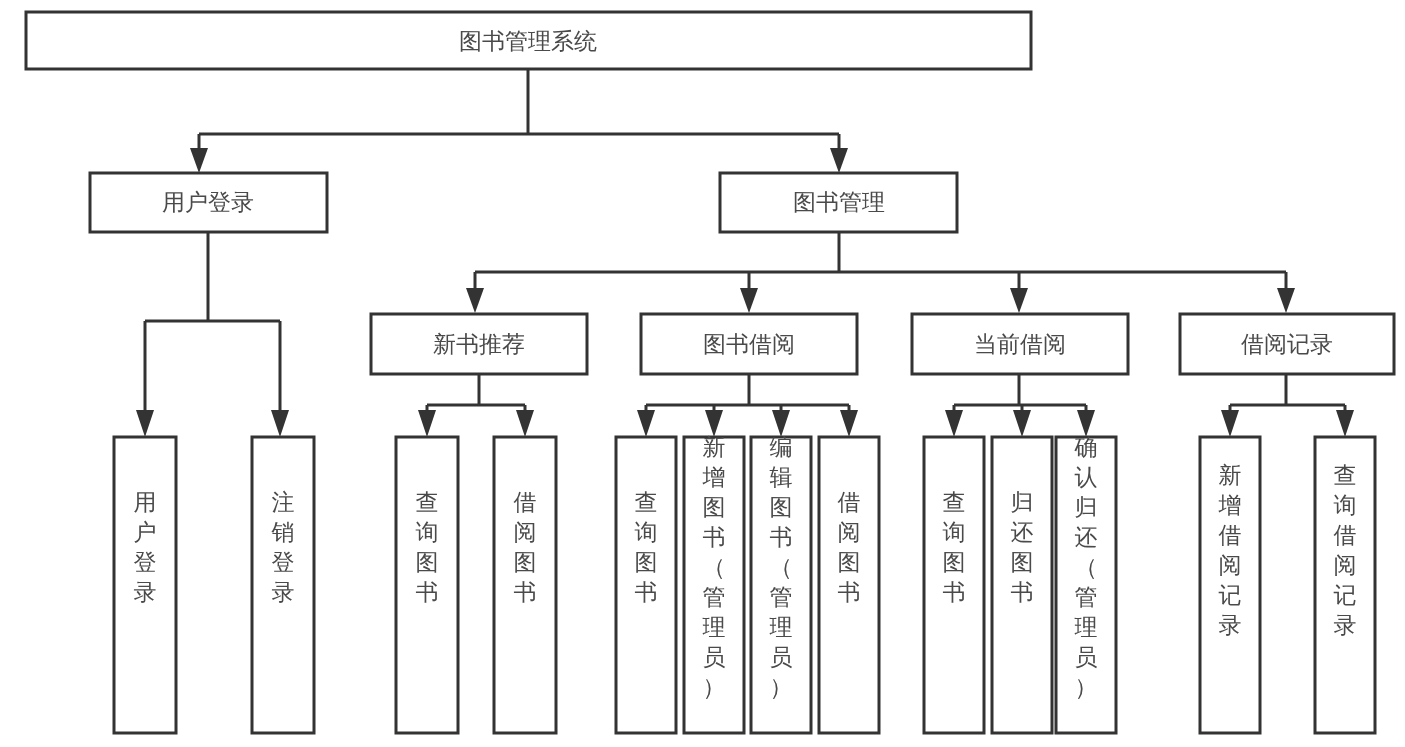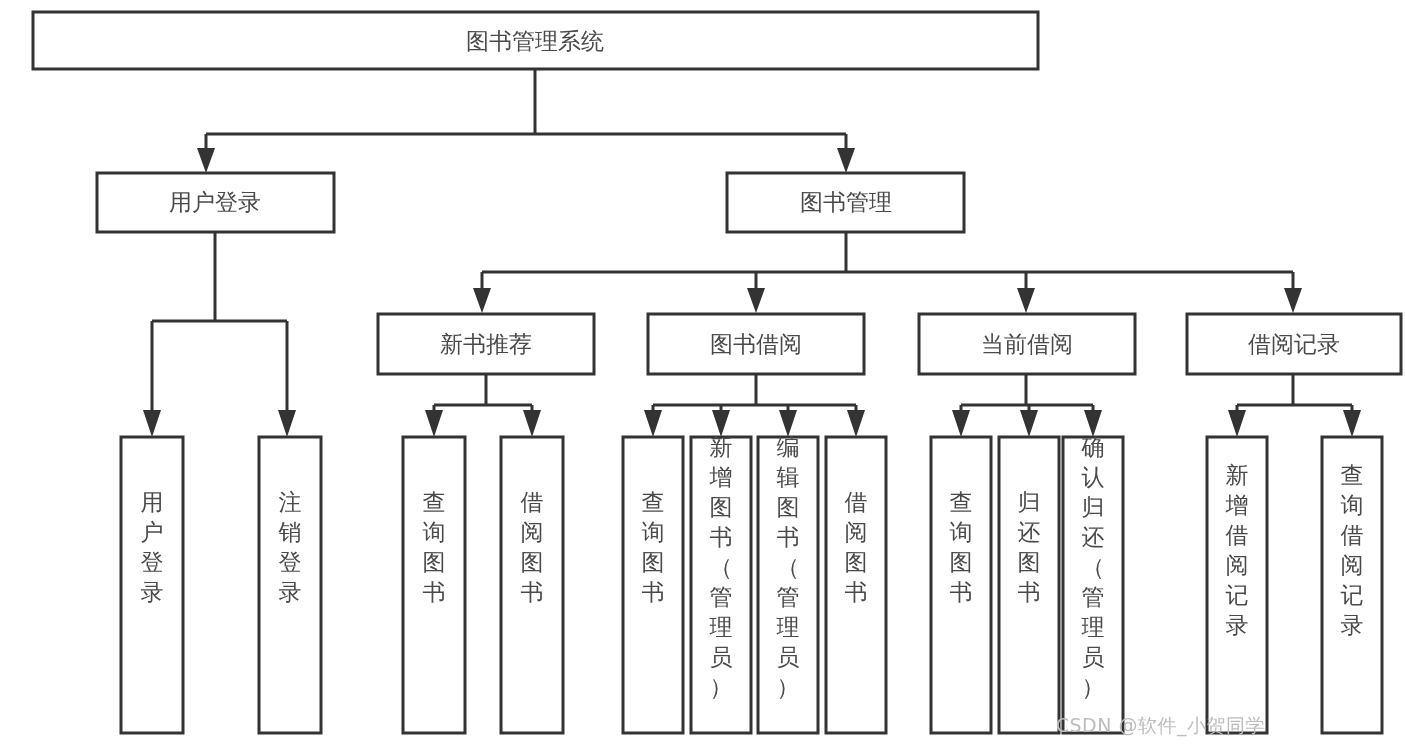--- a/index.html
+++ b/index.html
@@ -9,21 +9,21 @@
   }
   body {
     width: 1405px;
     height: 747px;
     font-family: "DejaVu Sans", "Liberation Sans", sans-serif;
     overflow: hidden;
     position: relative;
   }
   #diagram-root {
     position: absolute;
-    left: 16px;
+    left: 9px;
     top: 0;
     width: 1263px;
     height: 747px;
   }
   svg.flow {
     display: block;
     width: 1405px;
     height: 747px;
   }
   .nodebox {
@@ -220,14 +220,13 @@
       <rect class="nodebox" x="1191" y="437" width="60" height="296"></rect>
       <text class="nodelabel-v" x="1221" y="483"><tspan x="1221" dy="0" class="vchar">新</tspan><tspan x="1221" dy="30" class="vchar">增</tspan><tspan x="1221" dy="30" class="vchar">借</tspan><tspan x="1221" dy="30" class="vchar">阅</tspan><tspan x="1221" dy="30" class="vchar">记</tspan><tspan x="1221" dy="30" class="vchar">录</tspan></text>
     </g>
     <g>
       <rect class="nodebox" x="1306" y="437" width="60" height="296"></rect>
       <text class="nodelabel-v" x="1336" y="483"><tspan x="1336" dy="0" class="vchar">查</tspan><tspan x="1336" dy="30" class="vchar">询</tspan><tspan x="1336" dy="30" class="vchar">借</tspan><tspan x="1336" dy="30" class="vchar">阅</tspan><tspan x="1336" dy="30" class="vchar">记</tspan><tspan x="1336" dy="30" class="vchar">录</tspan></text>
     </g>
 
   </svg>
 
-  <div class="watermark">CSDN @软件_小贺同学</div>
 </div>
 
 </body></html>

